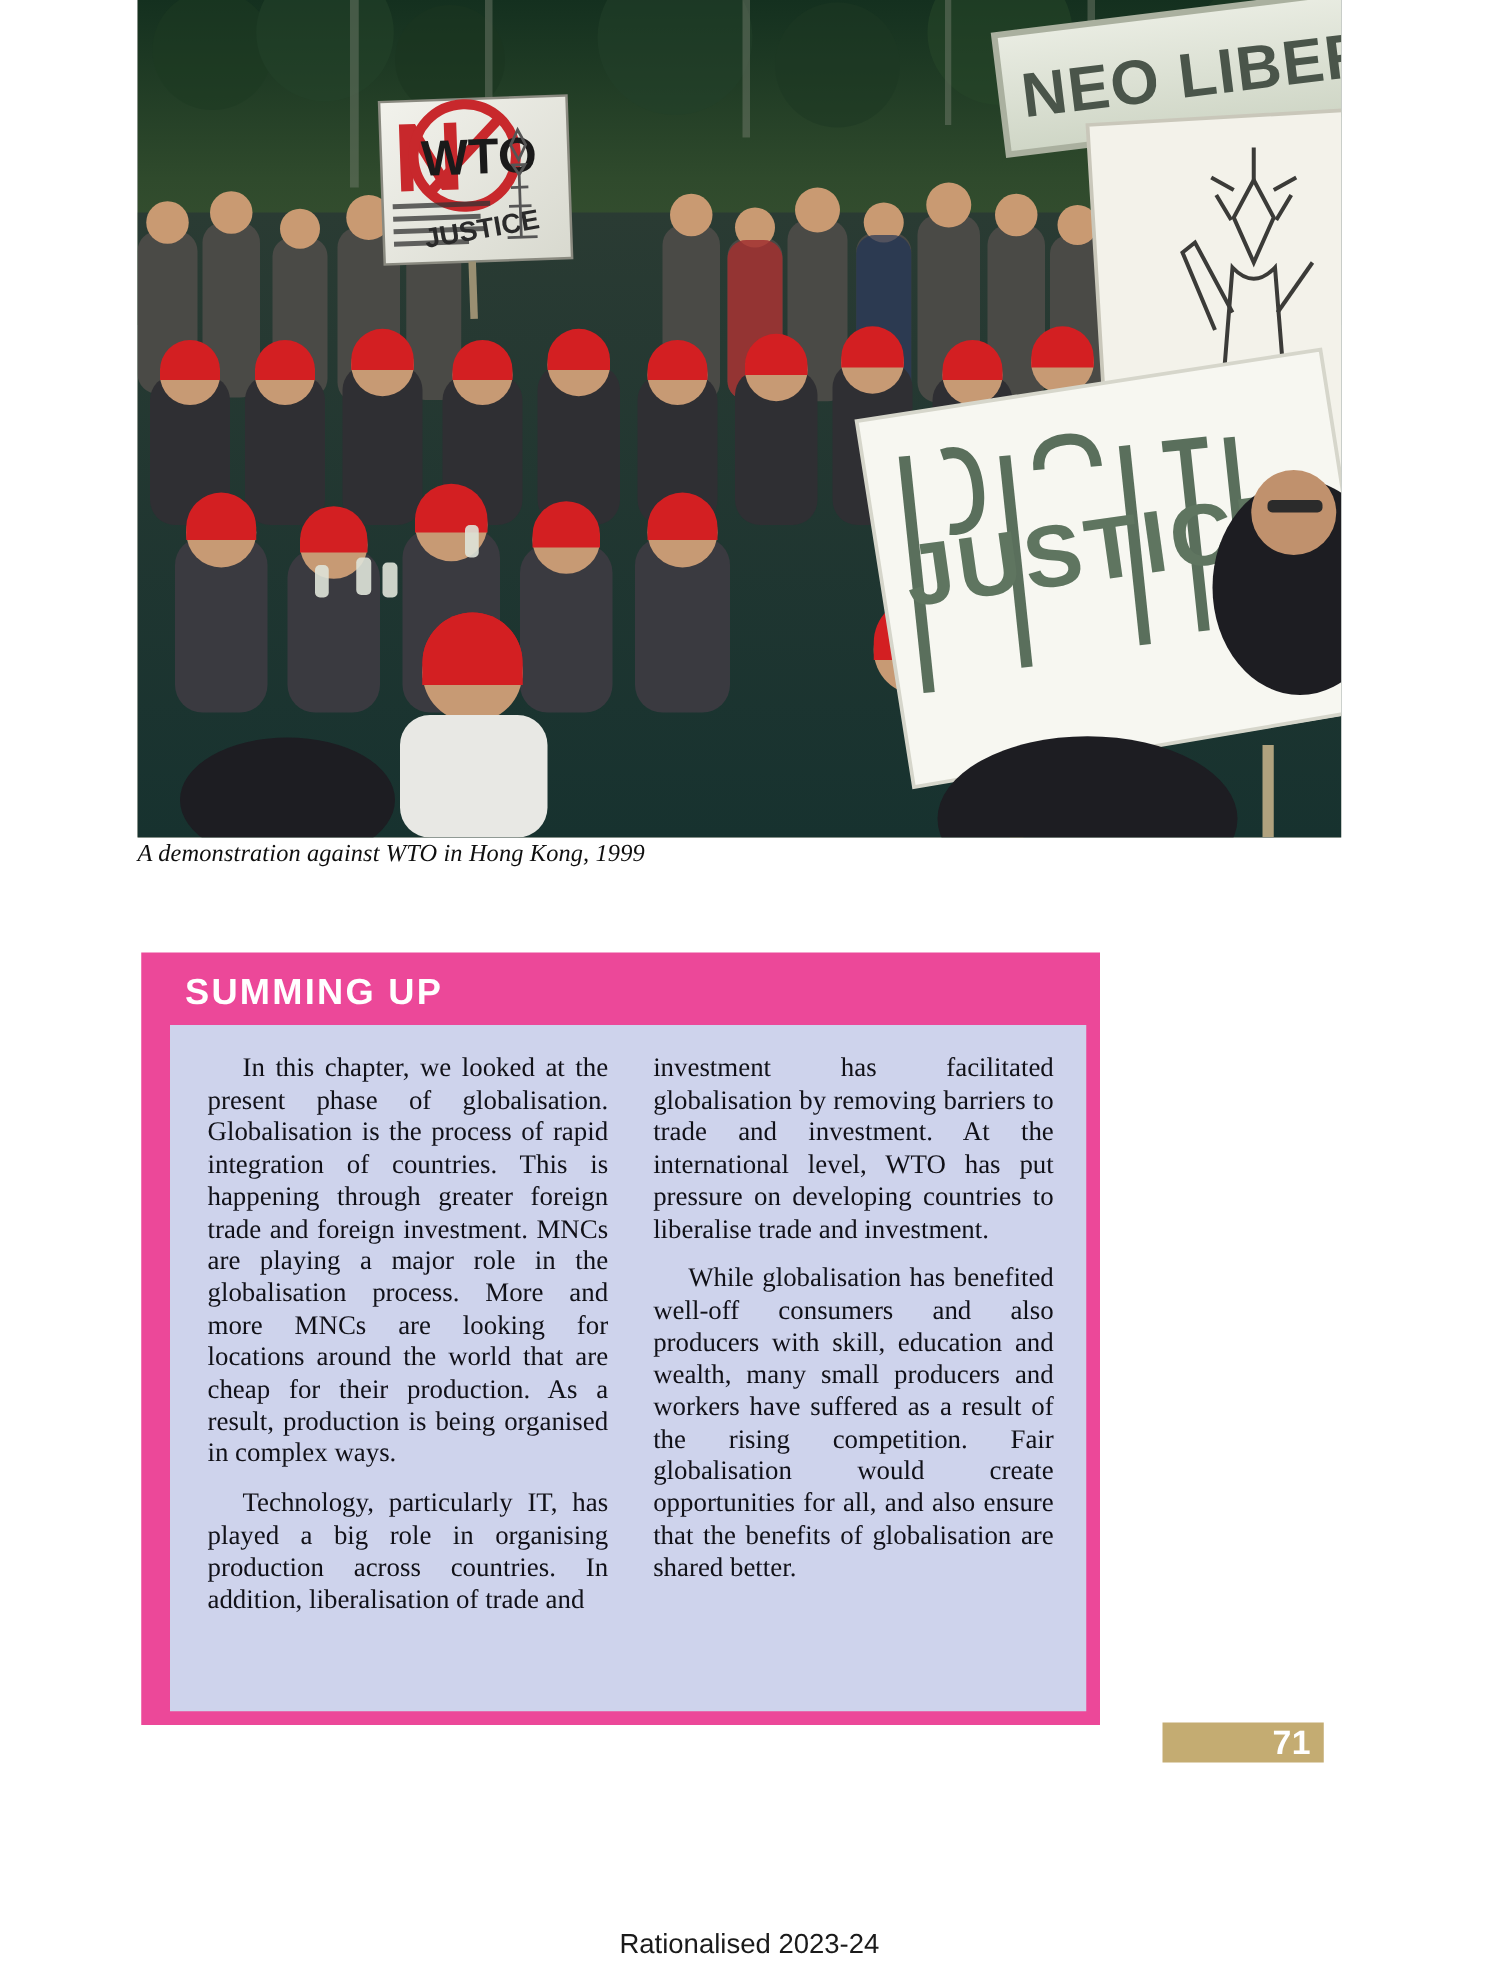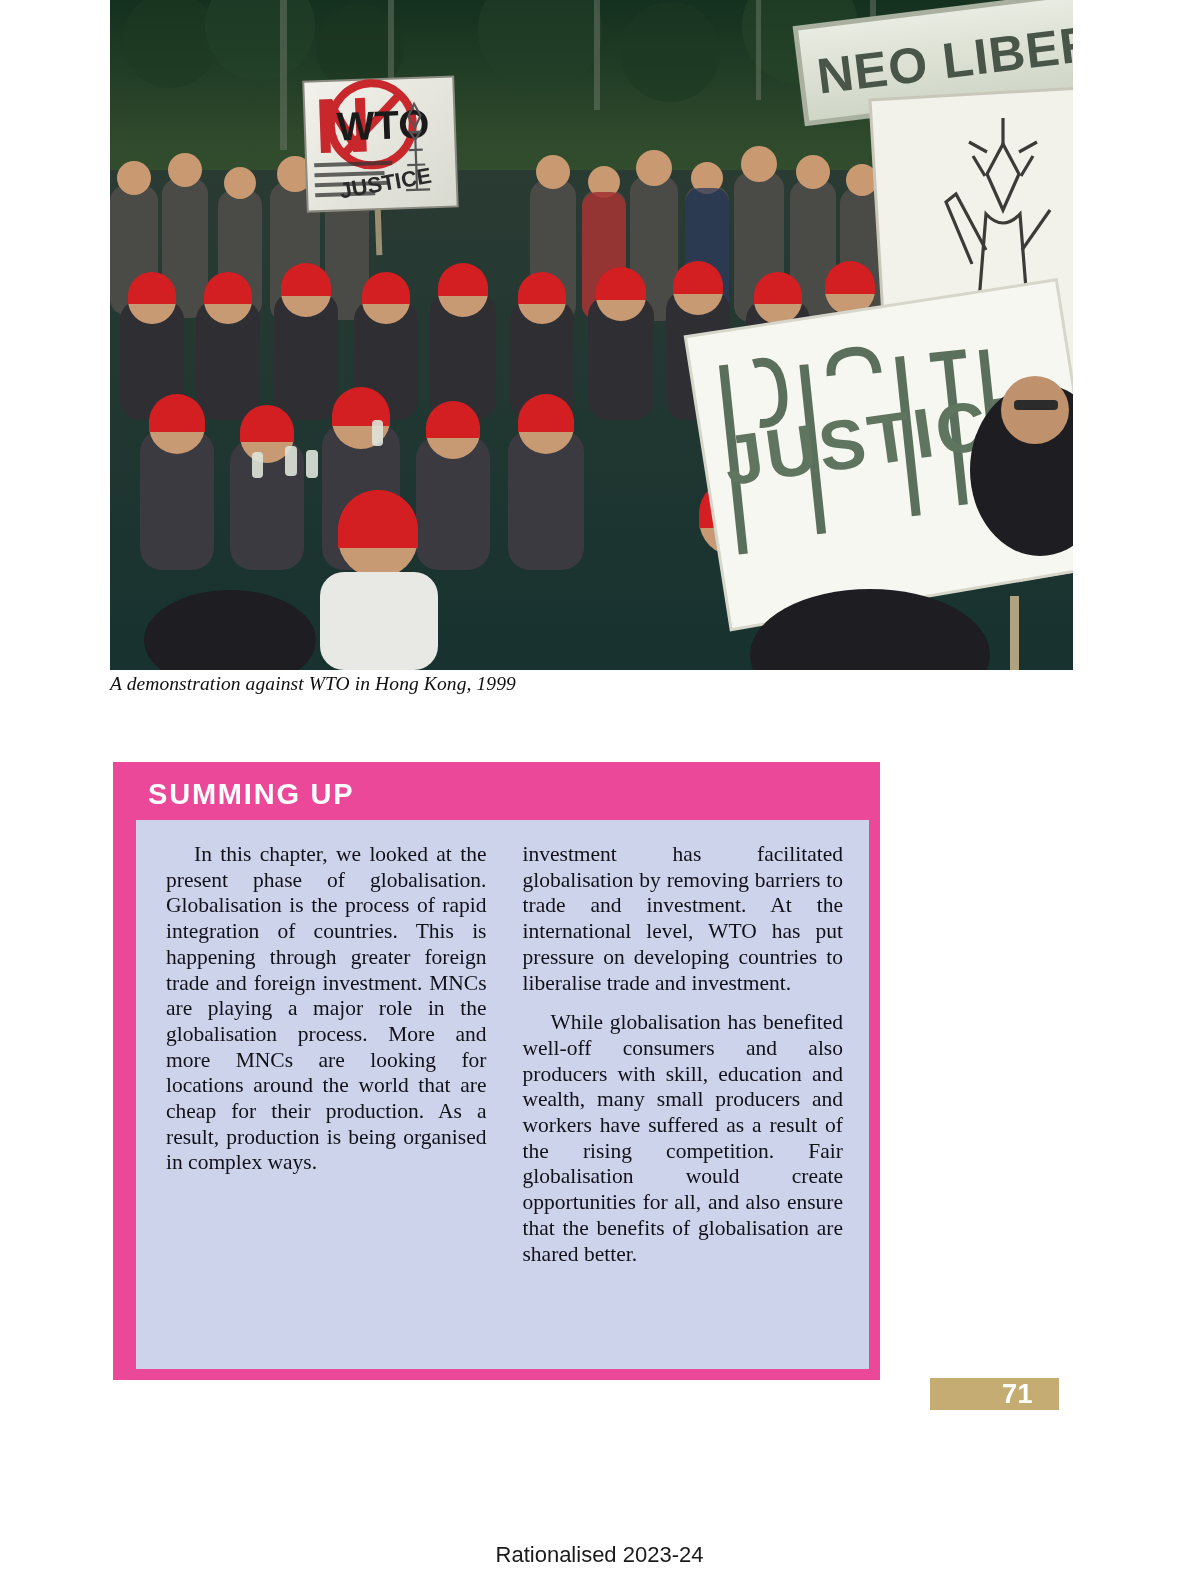--- a/index.html
+++ b/index.html
@@ -119,21 +119,21 @@
     width: 129px;
     height: 32px;
     background: #c4ac72;
     color: #ffffff;
     font-family: "Liberation Sans", sans-serif;
     font-weight: bold;
     font-size: 27px;
     display: flex;
     align-items: center;
     justify-content: flex-end;
-    padding-right: 26px;
+    padding-right: 10px;
     box-sizing: border-box;
     letter-spacing: 0.5px;
   }
 
   #rationalised-note {
     position: absolute;
     left: 0;
     top: 1542px;
     width: 1199px;
     text-align: center;
@@ -374,20 +374,21 @@
 </div>
 
 <div id="photo-caption">A demonstration against WTO in Hong Kong, 1999</div>
 
 <section id="summing-up-box">
   <div id="summing-up-header">SUMMING UP</div>
 
   <div id="summing-up-body">
     <div class="summary-col">
       <p>In this chapter, we looked at the present phase of globalisation. Globalisation is the process of rapid integration of countries. This is happening through greater foreign trade and foreign investment. MNCs are playing a major role in the globalisation process. More and more MNCs are looking for locations around the world that are cheap for their production. As a result, production is being organised in complex ways.</p>
+      <p>Technology, particularly IT, has played a big role in organising production across countries. In addition, liberalisation of trade and</p>
     </div>
     <div class="summary-col">
       <p class="no-indent">investment has facilitated globalisation by removing barriers to trade and investment. At the international level, WTO has put pressure on developing countries to liberalise trade and investment.</p>
       <p>While globalisation has benefited well-off consumers and also producers with skill, education and wealth, many small producers and workers have suffered as a result of the rising competition. Fair globalisation would create opportunities for all, and also ensure that the benefits of globalisation are shared better.</p>
     </div>
   </div>
 </section>
 
 <div id="chapter-footer">
   <span id="page-number-bar">71</span>

